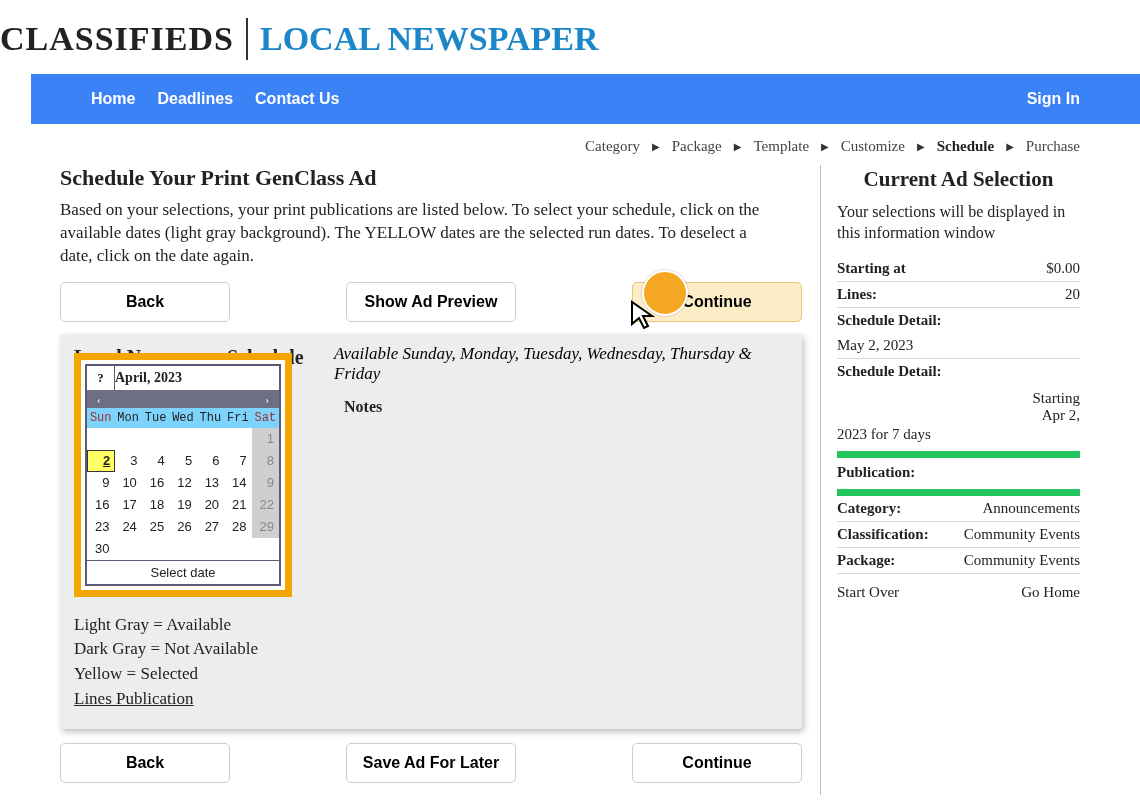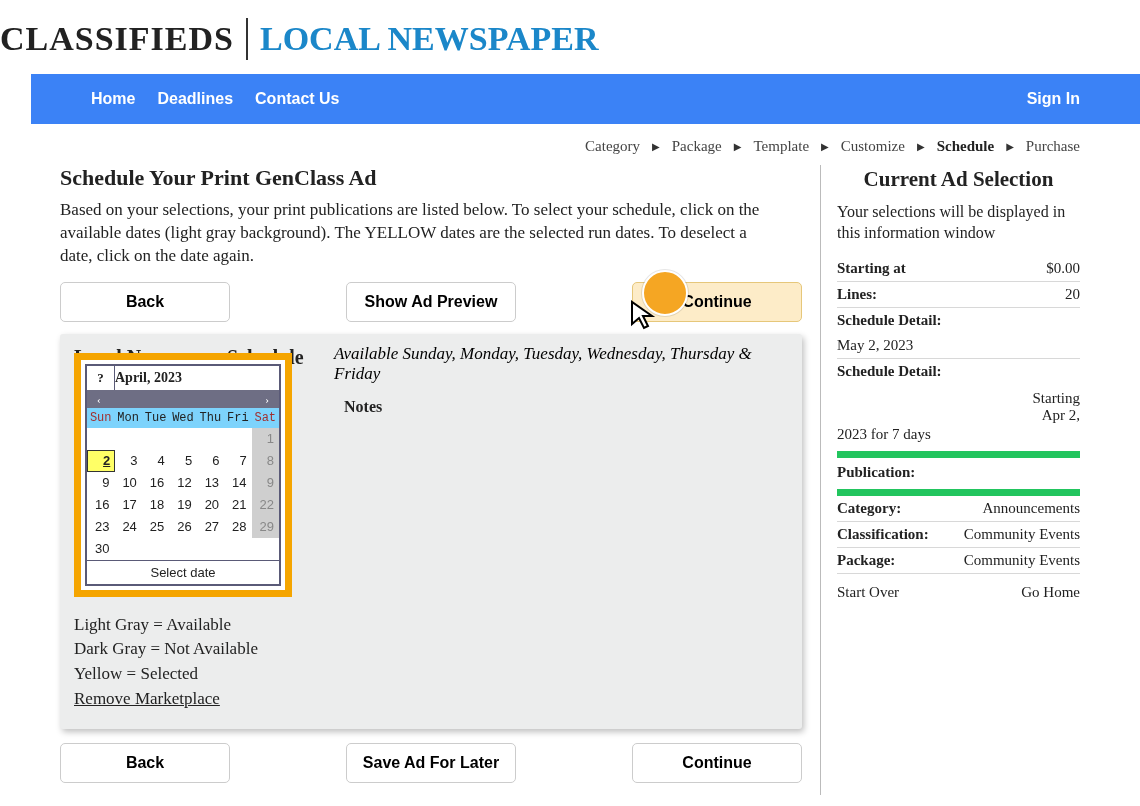--- a/index.html
+++ b/index.html
@@ -221,21 +221,21 @@
         </div>
         <div style="flex:1; padding-top:0;">
           <div class="avail-text">Available Sunday, Monday, Tuesday, Wednesday, Thursday &amp; Friday</div>
           <div class="notes-label">Notes</div>
         </div>
       </div>
       <div class="legend">
         <div>Light Gray = Available</div>
         <div>Dark Gray = Not Available</div>
         <div>Yellow = Selected</div>
-        <div class="remove-link">Remove Marketplace</div>
+        <div class="remove-link">Lines Publication</div>
       </div>
     </div>
 
     <div class="button-row" style="margin-top:14px;">
       <button class="btn wide">Back</button>
       <div class="spacer"></div>
       <button class="btn wide">Save Ad For Later</button>
       <div class="spacer"></div>
       <button class="btn wide">Continue</button>
     </div>

